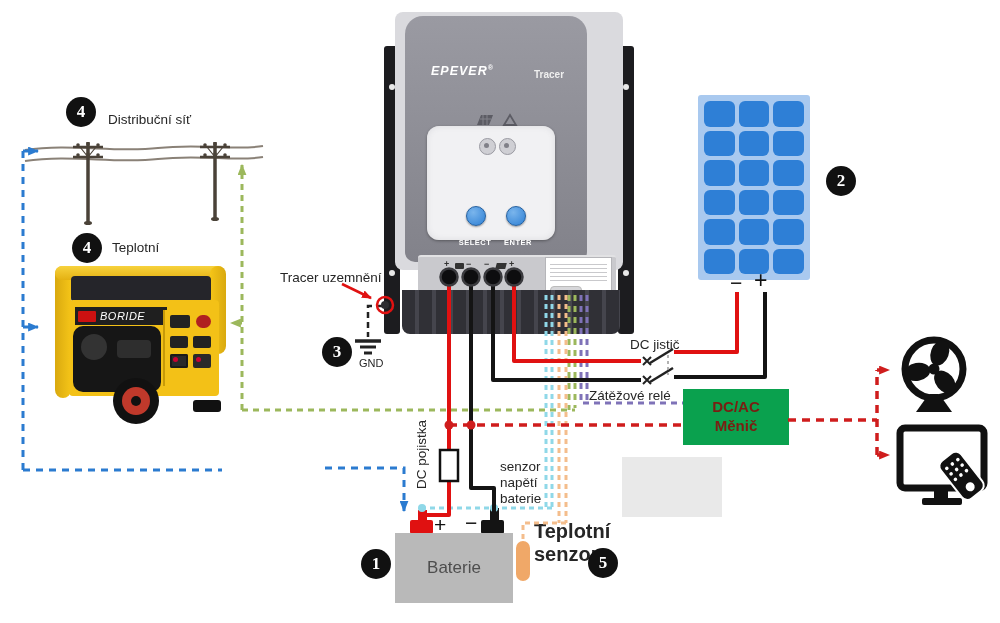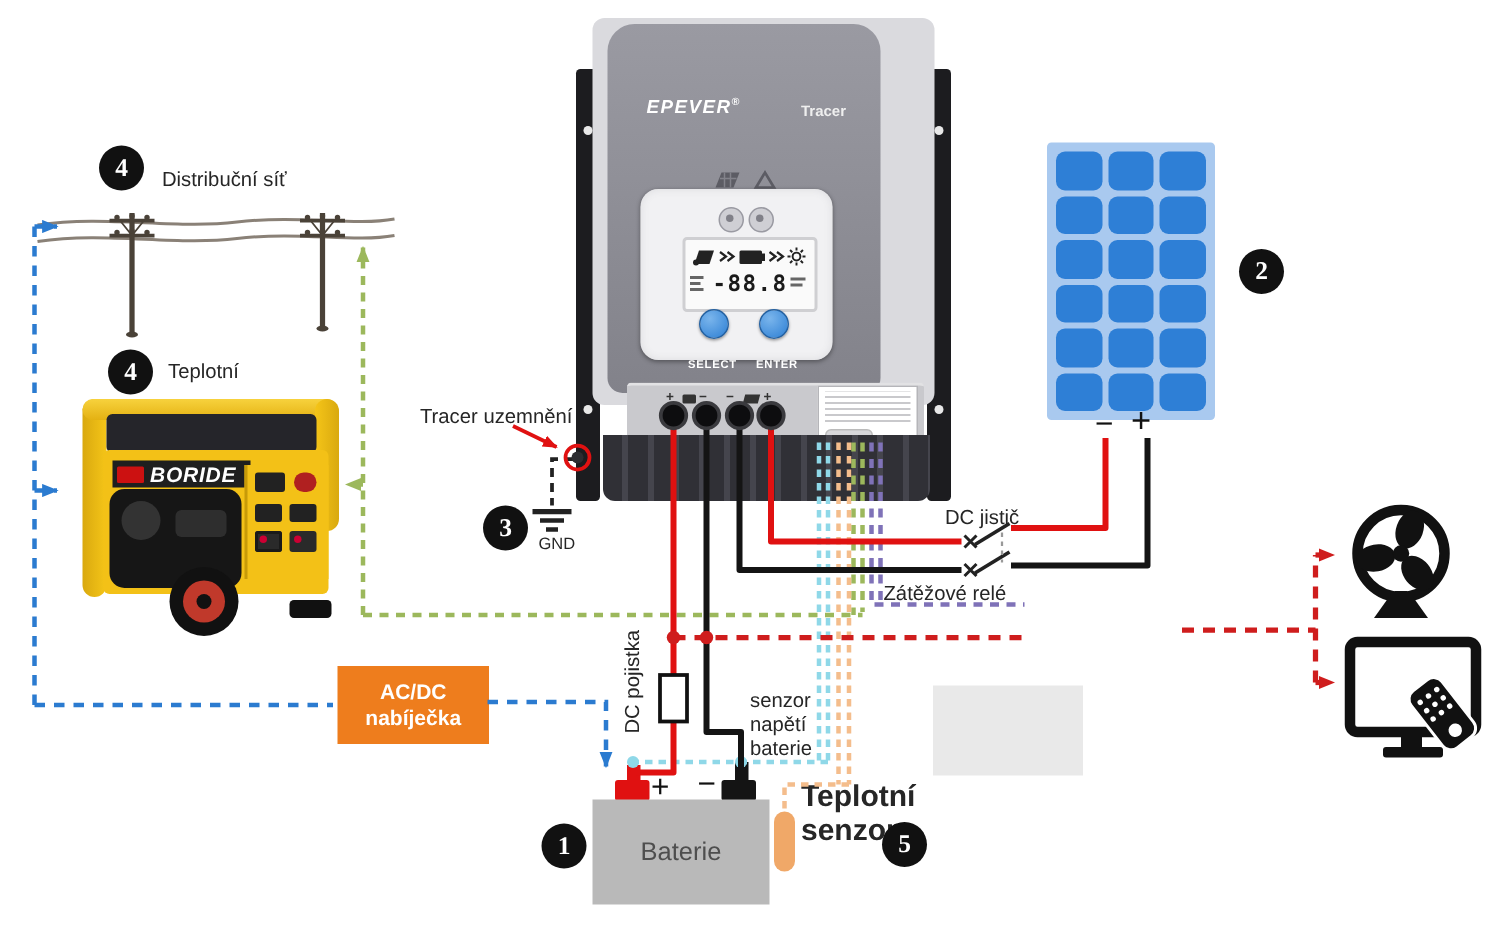--- a/index.html
+++ b/index.html
@@ -40,44 +40,20 @@
       <path d="M30,14 L36,4 L42,14 z" fill="none" stroke="#5c5c64" stroke-width="1.8"></path>
     </svg>
 
     <div class="abs" style="left:43px;top:114px;width:128px;height:114px;background:#f1f1f3;border-radius:12px;box-shadow:0 1px 3px rgba(0,0,0,.35), inset 0 0 6px #dcdcdf;"></div>
 
     <div class="abs" style="left:95px;top:126px;width:15px;height:15px;border-radius:50%;background:#cfcfd4;border:1px solid #9a9aa2;"></div>
     <div class="abs" style="left:115px;top:126px;width:15px;height:15px;border-radius:50%;background:#cfcfd4;border:1px solid #9a9aa2;"></div>
     <div class="abs" style="left:100px;top:131px;width:5px;height:5px;border-radius:50%;background:#808088;"></div>
     <div class="abs" style="left:120px;top:131px;width:5px;height:5px;border-radius:50%;background:#808088;"></div>
 
-    <div class="abs" style="left:71px;top:146px;width:86px;height:46px;background:#fafafa;border:2px solid #cfcfd2;border-radius:3px;">
-      <svg style="position:absolute;left:4px;top:3px;" width="78" height="16" viewBox="0 0 78 16">
-        <path d="M2,13 L5,4 H15 L12,13 z" fill="#222"></path>
-        <circle cx="3" cy="12" r="2" fill="#222"></circle>
-        <path d="M19,5 l4,3 -4,3 M24,5 l4,3 -4,3" stroke="#222" stroke-width="1.5" fill="none"></path>
-        <rect x="32" y="4" width="15" height="9" fill="#222" rx="1"></rect>
-        <rect x="47" y="6" width="2" height="5" fill="#222"></rect>
-        <path d="M52,5 l4,3 -4,3 M57,5 l4,3 -4,3" stroke="#222" stroke-width="1.5" fill="none"></path>
-        <g stroke="#222" stroke-width="1.3">
-          <circle cx="70" cy="8" r="2.6" fill="none"></circle>
-          <path d="M70,2 V4 M70,12 V14 M64,8 H66 M74,8 H76 M65.7,3.7 L67.2,5.2 M72.8,10.8 L74.3,12.3 M74.3,3.7 L72.8,5.2 M67.2,10.8 L65.7,12.3"></path>
-        </g>
-      </svg>
-      <div class="abs" style="left:3px;top:24px;display:flex;flex-direction:column;gap:2px;">
-        <div class="microbar" style="width:9px;height:2px;"></div>
-        <div class="microbar" style="width:7px;height:2px;"></div>
-        <div class="microbar" style="width:9px;height:2px;"></div>
-      </div>
-      <div class="abs" style="left:16px;top:20px;width:54px;text-align:center;font-family:'DejaVu Sans Mono',monospace;font-weight:bold;font-size:15px;color:#1a1a1a;letter-spacing:1px;">-88.8</div>
-      <div class="abs" style="left:70px;top:25px;display:flex;flex-direction:column;gap:2px;">
-        <div class="microbar" style="width:10px;height:2px;"></div>
-        <div class="microbar" style="width:8px;height:2px;"></div>
-      </div>
-    </div>
 
     <div class="abs" style="left:82px;top:194px;width:18px;height:18px;border-radius:50%;background:radial-gradient(circle at 35% 30%,#7ab5ec,#2d7fd4);border:1.5px solid #24609f;box-shadow:0 1px 2px rgba(0,0,0,.4);"></div>
     <div class="abs" style="left:122px;top:194px;width:18px;height:18px;border-radius:50%;background:radial-gradient(circle at 35% 30%,#7ab5ec,#2d7fd4);border:1.5px solid #24609f;box-shadow:0 1px 2px rgba(0,0,0,.4);"></div>
     <div class="abs" style="left:68px;top:226px;width:46px;text-align:center;color:#fff;font-size:7.5px;font-weight:bold;letter-spacing:.5px;">SELECT</div>
     <div class="abs" style="left:114px;top:226px;width:40px;text-align:center;color:#fff;font-size:7.5px;font-weight:bold;letter-spacing:.5px;">ENTER</div>
 
     <div class="abs" style="left:34px;top:243px;width:198px;height:40px;background:#c9c9cd;border-top:2px solid #e2e2e4;border-radius:3px;"></div>
     <div class="abs" style="left:60px;top:247px;font-size:9px;font-weight:bold;color:#333;">+</div>
     <div class="abs" style="left:71px;top:251px;width:9px;height:6px;background:#333;border-radius:1px;"></div>
     <div class="abs" style="left:82px;top:247px;font-size:9px;font-weight:bold;color:#333;">−</div>
@@ -118,21 +94,21 @@
   <div class="abs badge" style="left:826px;top:166px;">2</div>
 
   <div class="abs" style="left:55px;top:260px;width:176px;height:170px;">
     <div class="abs" style="left:0;top:6px;width:16px;height:132px;background:linear-gradient(90deg,#d9a90f,#f5c518);border-radius:8px;"></div>
     <div class="abs" style="left:0;top:6px;width:170px;height:14px;background:linear-gradient(180deg,#f7d23d,#e4b112);border-radius:8px;"></div>
     <div class="abs" style="left:155px;top:6px;width:16px;height:88px;background:linear-gradient(90deg,#f5c518,#d9a90f);border-radius:8px;"></div>
     <div class="abs" style="left:16px;top:16px;width:140px;height:26px;background:#25252a;border-radius:4px;"></div>
     <div class="abs" style="left:14px;top:40px;width:150px;height:96px;background:#f3c117;border-radius:4px;"></div>
     <div class="abs" style="left:20px;top:47px;width:92px;height:18px;background:#1f1f1f;display:flex;align-items:center;gap:4px;padding-left:3px;box-sizing:border-box;">
       <div style="width:18px;height:11px;background:#cc1111;border-radius:1px;"></div>
-      <span style="color:#fff;font-size:14px;font-weight:bold;font-style:italic;letter-spacing:.5px;">BORIDE</span>
+      <span style="color:#fff;font-size:11px;font-weight:normal;font-style:italic;letter-spacing:.5px;">BORIDE</span>
     </div>
     <div class="abs" style="left:108px;top:50px;width:54px;height:76px;background:#f3c117;border-left:2px solid #c79a08;">
       <div class="abs" style="left:5px;top:5px;width:20px;height:13px;background:#222;border-radius:2px;"></div>
       <div class="abs" style="left:31px;top:5px;width:15px;height:13px;background:#b02020;border-radius:7px;"></div>
       <div class="abs" style="left:5px;top:26px;width:18px;height:12px;background:#222;border-radius:2px;"></div>
       <div class="abs" style="left:28px;top:26px;width:18px;height:12px;background:#222;border-radius:2px;"></div>
       <div class="abs" style="left:5px;top:44px;width:18px;height:14px;background:#2a2a2a;border-radius:2px;box-shadow:inset 0 0 0 2px #1a1a1a;"></div>
       <div class="abs" style="left:28px;top:44px;width:18px;height:14px;background:#2a2a2a;border-radius:2px;"></div>
       <div class="abs" style="left:8px;top:47px;width:5px;height:5px;background:#c03;border-radius:50%;"></div>
       <div class="abs" style="left:31px;top:47px;width:5px;height:5px;background:#c03;border-radius:50%;"></div>
@@ -142,25 +118,25 @@
       <div class="abs" style="left:44px;top:14px;width:34px;height:18px;background:#2e2e2e;border-radius:4px;"></div>
     </div>
     <div class="abs" style="left:58px;top:118px;width:46px;height:46px;border-radius:50%;background:#111;display:flex;align-items:center;justify-content:center;">
       <div style="width:28px;height:28px;border-radius:50%;background:#c0392b;display:flex;align-items:center;justify-content:center;">
         <div style="width:10px;height:10px;border-radius:50%;background:#111;"></div>
       </div>
     </div>
     <div class="abs" style="left:138px;top:140px;width:28px;height:12px;background:#111;border-radius:3px;"></div>
   </div>
 
-  <div class="abs boxtxt" style="left:225px;top:444px;width:101px;height:52px;background:#ee7d1d;color:#fff;font-size:14px;">
-    <span>AC/DC</span>
-    <span>nabíječka</span>
-  </div>
-
+
+  <div class="abs boxtxt" style="left:683px;top:389px;width:106px;height:56px;background:#0aa14e;color:#7a1d12;font-size:15px;">
+    <span>DC/AC</span>
+    <span>Měnič</span>
+  </div>
 
   <div class="abs" style="left:622px;top:457px;width:100px;height:60px;background:#e9e9e9;"></div>
 
   <div class="abs" style="left:418px;top:510px;width:9px;height:14px;background:#e01111;"></div>
   <div class="abs" style="left:410px;top:520px;width:23px;height:14px;background:#e01111;border-radius:2px;"></div>
   <div class="abs" style="left:490px;top:508px;width:9px;height:16px;background:#141414;"></div>
   <div class="abs" style="left:481px;top:520px;width:23px;height:14px;background:#141414;border-radius:2px;"></div>
   <div class="abs" style="left:434px;top:513px;font-size:21px;color:#111;">+</div>
   <div class="abs" style="left:465px;top:511px;font-size:21px;color:#111;">−</div>
   <div class="abs" style="left:395px;top:533px;width:118px;height:70px;background:#b9b9b9;display:flex;align-items:center;justify-content:center;">

